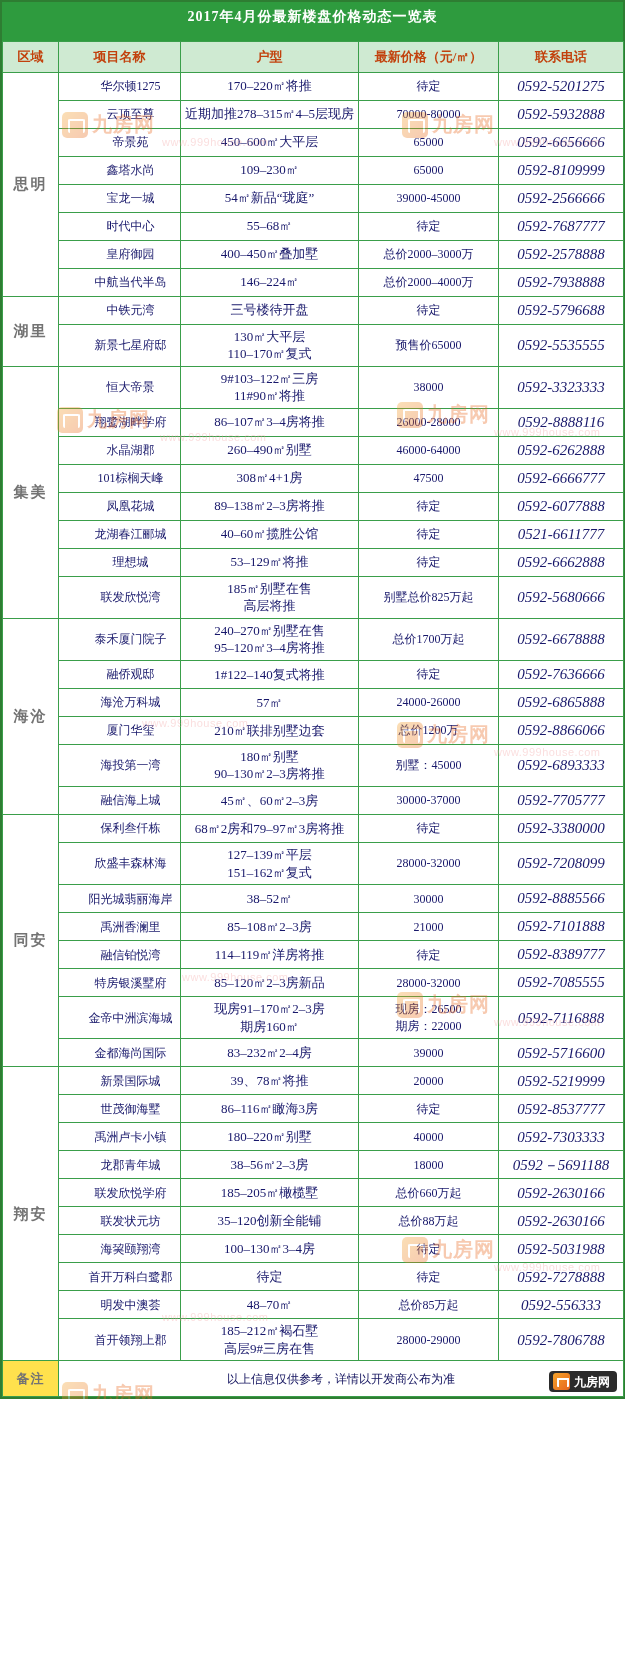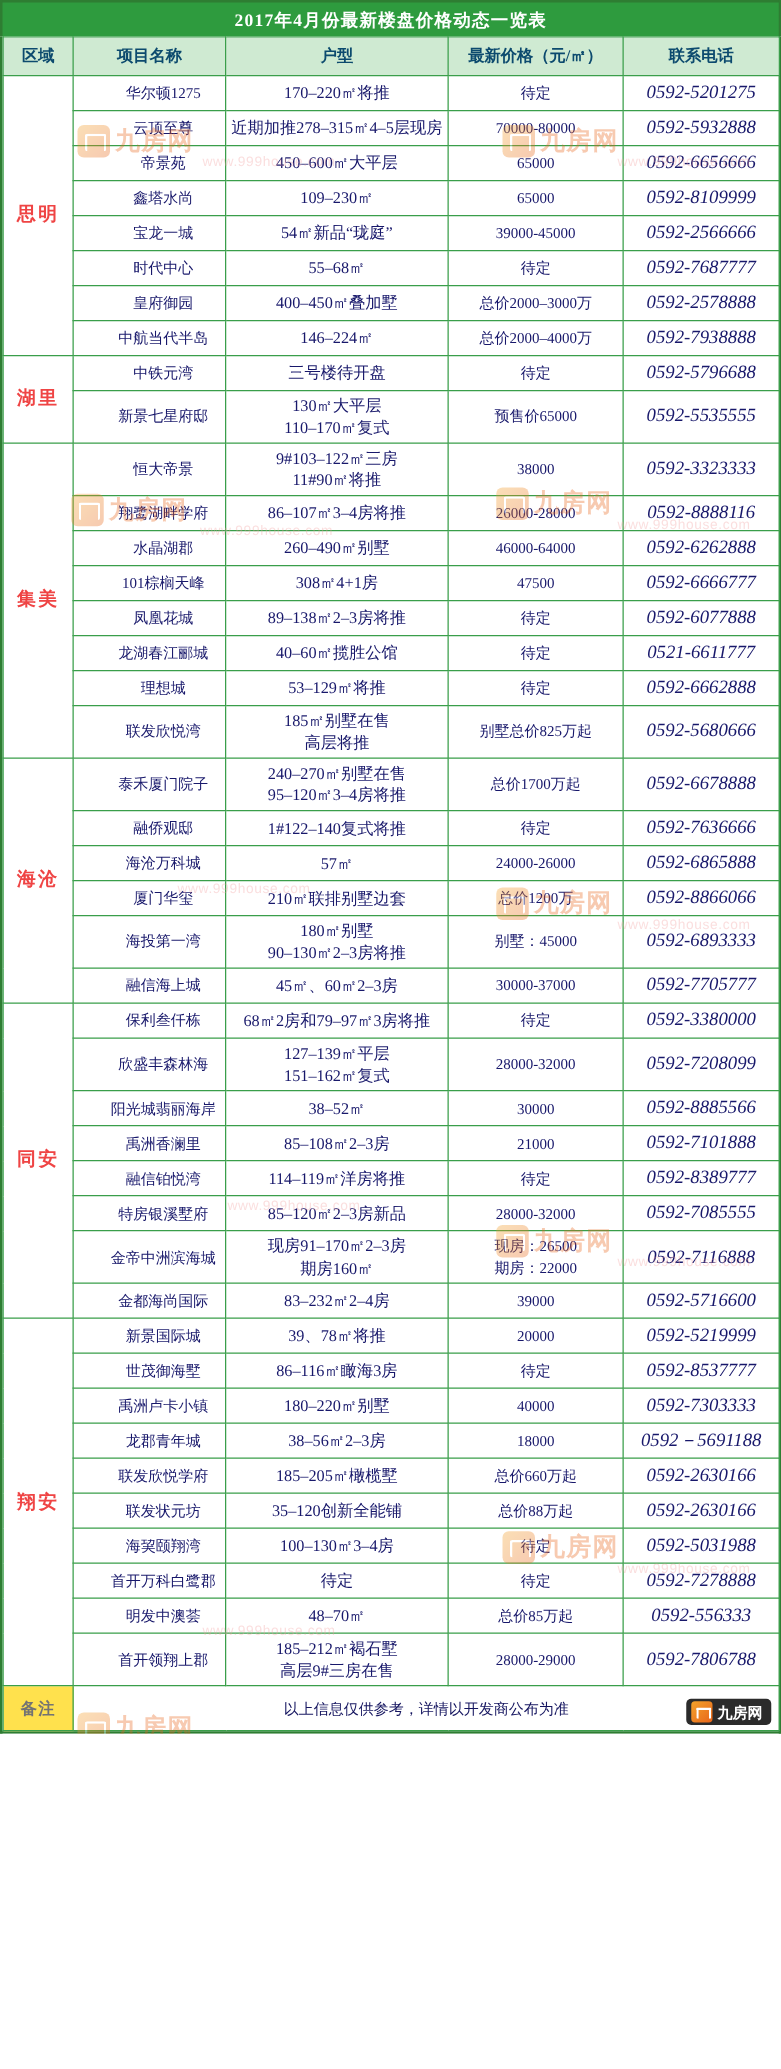--- a/index.html
+++ b/index.html
@@ -19,21 +19,21 @@
     border-top: none;
     background: #fff;
   }
   .title-bar {
     background: #2e9b3e;
     color: #ffffff;
     text-align: center;
     font-size: 14px;
     font-weight: bold;
     letter-spacing: 1px;
-    padding: 6px 0 3px 0;
+    padding: 6px 0 15px 0;
     border: 2px solid #2e7d32;
     border-bottom: none;
   }
   table {
     border-collapse: collapse;
     width: 100%;
     table-layout: fixed;
   }
   col.c-region { width: 56px; }
   col.c-name   { width: 122px; }
@@ -49,27 +49,27 @@
     color: #18186b;
     padding: 3px 2px;
     line-height: 1.35;
     background: transparent;
   }
   thead th {
     background: #cfead2;
     font-weight: bold;
     font-size: 13px;
     padding: 6px 2px;
-    color: #0c4a6e;
+    color: #c2410c;
   }
   td.region {
     font-weight: bold;
     font-size: 15px;
     letter-spacing: 2px;
-    color: #ef4444;
+    color: #737373;
   }
   td.name { font-size: 12px; padding-left: 24px; }
   td.type { font-size: 13px; }
   td.price { font-size: 12px; }
   td.phone { font-size: 15px; font-style: italic; }
   td .line { display: block; }
   tr.r-tall td { height: 42px; }
   tr.r-normal td { height: 28px; }
 
   .footer-row td {

